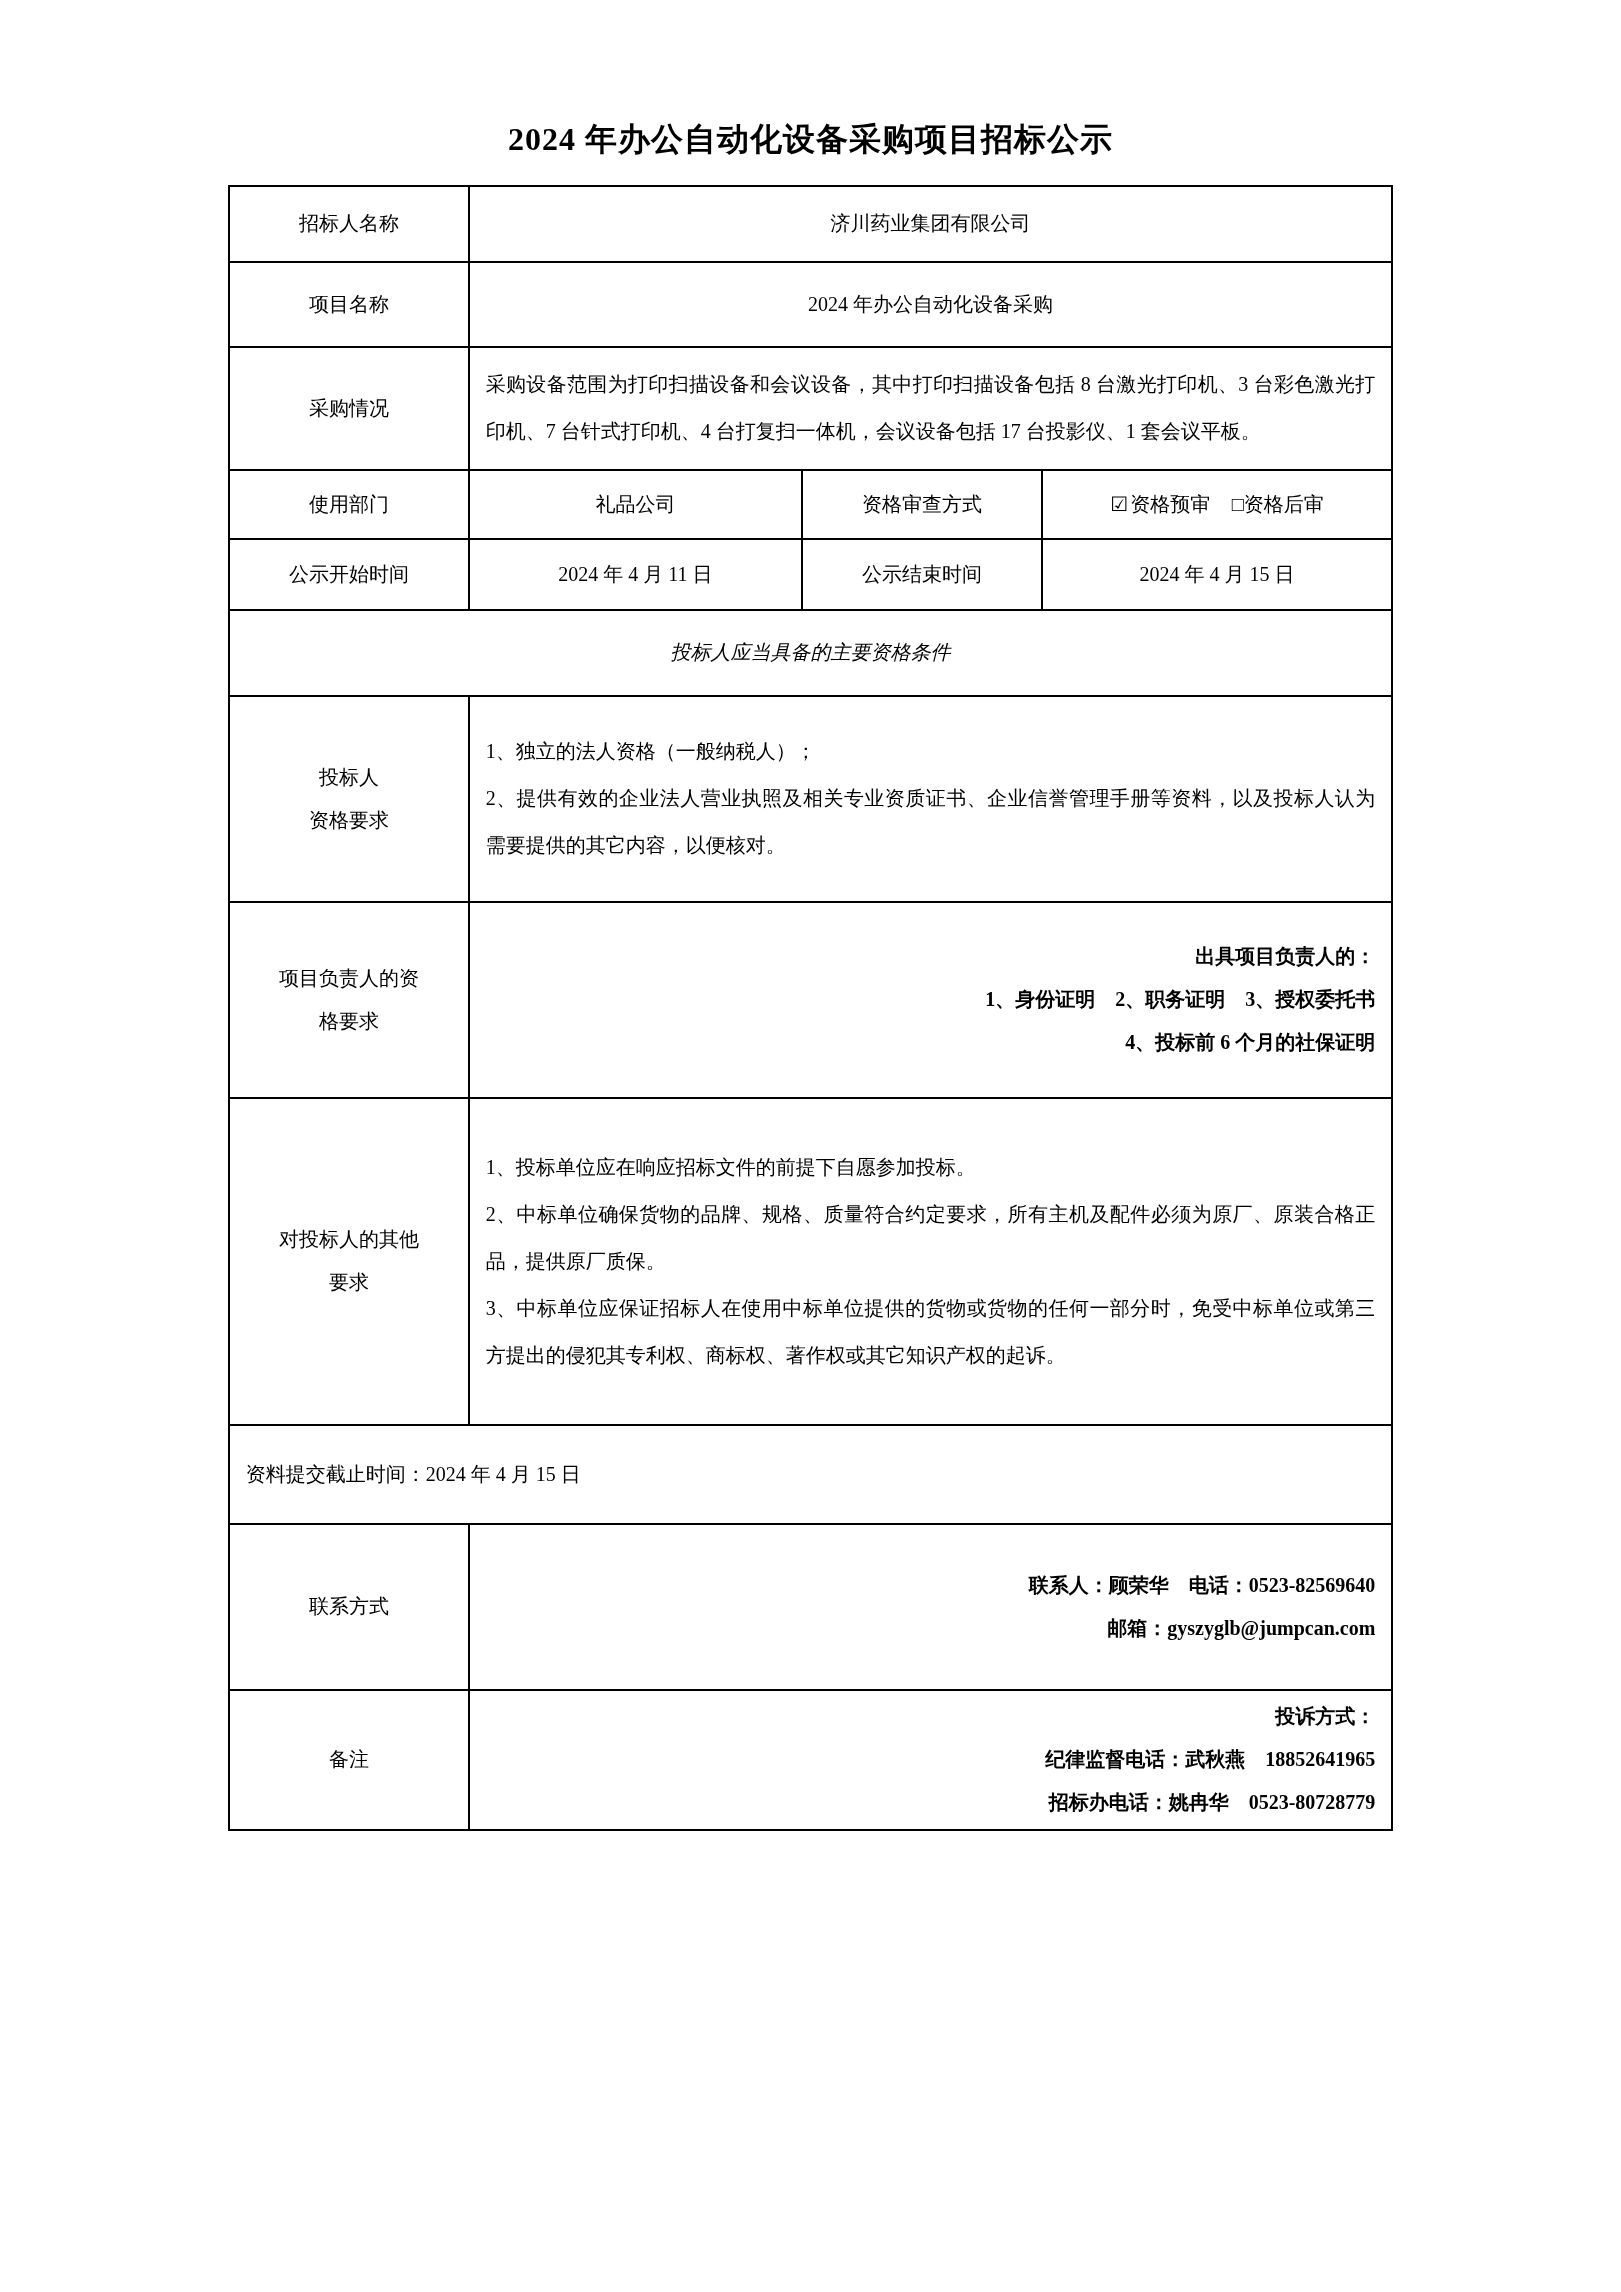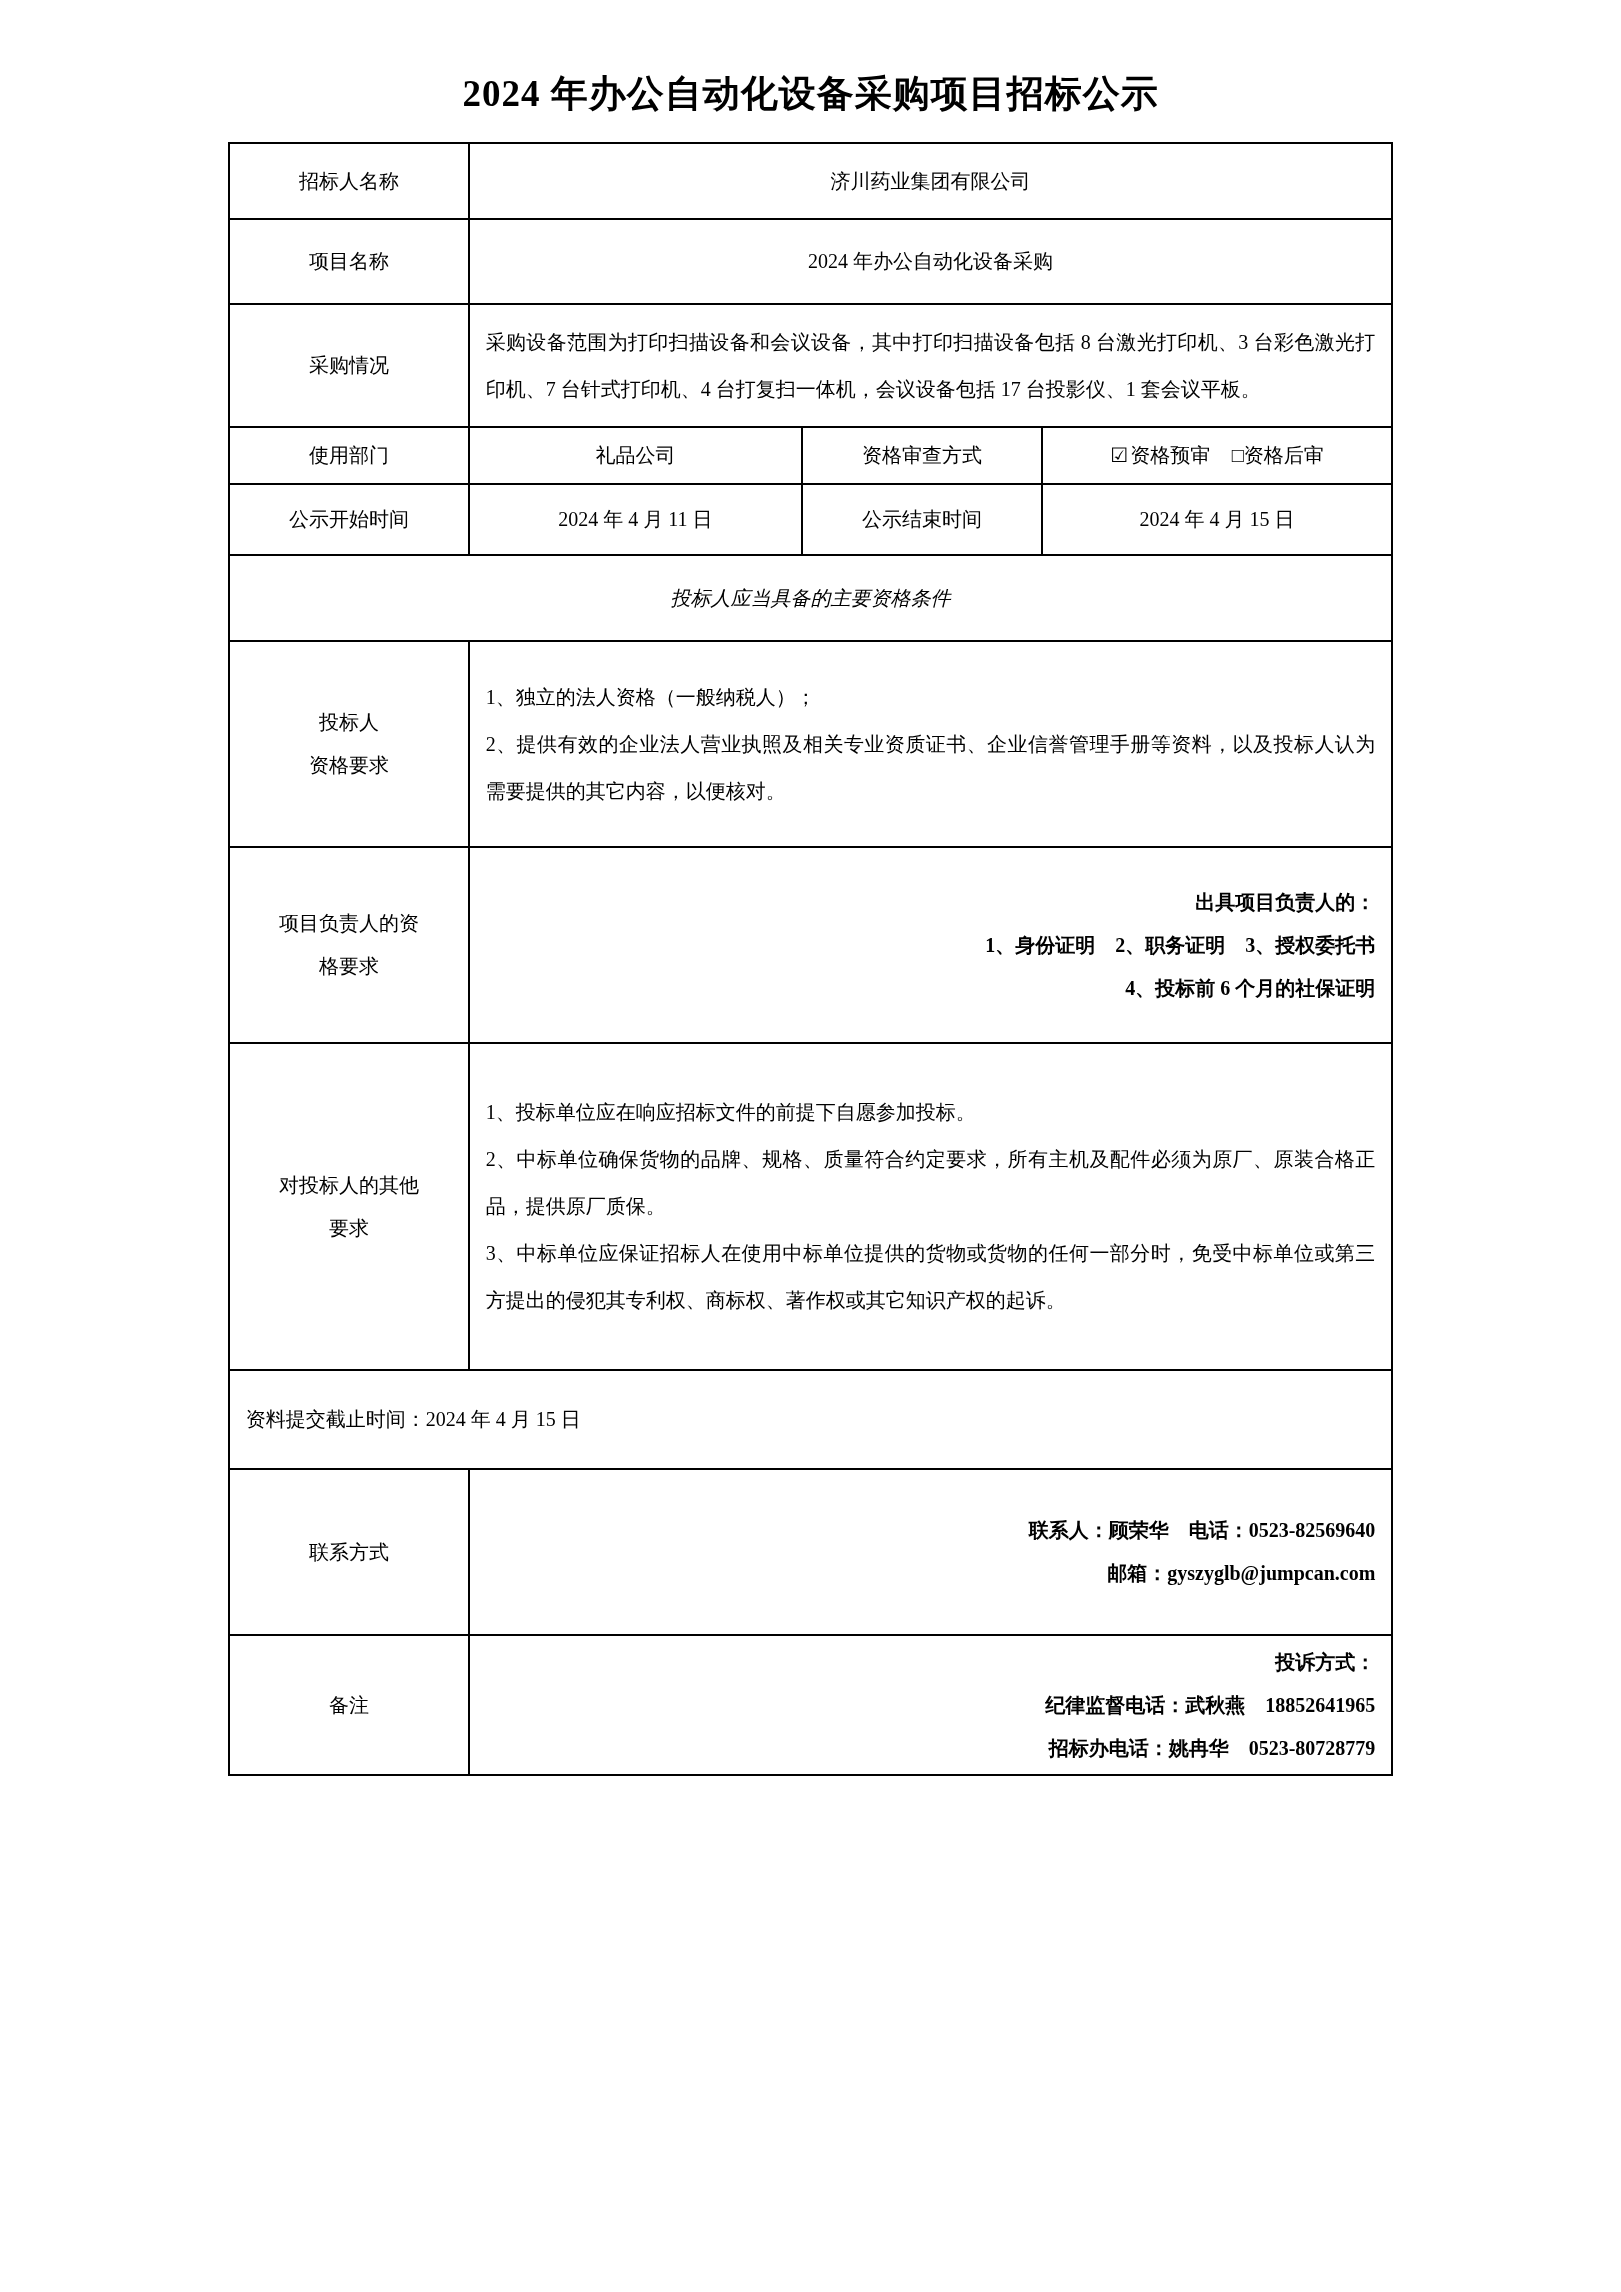--- a/index.html
+++ b/index.html
@@ -8,23 +8,23 @@
     background: #ffffff;
   }
   body {
     width: 1621px;
     height: 2293px;
     font-family: "Liberation Serif", "DejaVu Serif", serif;
     color: #000000;
     position: relative;
   }
   .doc-title {
-    padding-top: 69px;
+    padding-top: 118px;
     text-align: center;
-    font-size: 37px;
+    font-size: 32px;
     font-weight: bold;
     line-height: 1.35;
     letter-spacing: 1px;
   }
   table.notice {
     border-collapse: collapse;
     table-layout: fixed;
     width: 1163px;
     margin: 23.5px auto 0 auto;
   }
@@ -88,21 +88,21 @@
     <tr style="height:85px;">
       <td class="label-cell">项目名称</td>
       <td class="value-center" colspan="3">2024 年办公自动化设备采购</td>
     </tr>
 
     <tr style="height:123px;">
       <td class="label-cell">采购情况</td>
       <td class="value-justify" colspan="3">采购设备范围为打印扫描设备和会议设备，其中打印扫描设备包括 8 台激光打印机、3 台彩色激光打印机、7 台针式打印机、4 台打复扫一体机，会议设备包括 17 台投影仪、1 套会议平板。</td>
     </tr>
 
-    <tr style="height:57px;">
+    <tr style="height:69px;">
       <td class="label-cell">使用部门</td>
       <td class="value-center">礼品公司</td>
       <td class="label-cell">资格审查方式</td>
       <td class="value-center">
         <span class="chk-symbol">☑</span><span>资格预审</span><span class="chk-group2">□</span><span>资格后审</span>
       </td>
     </tr>
 
     <tr style="height:71px;">
       <td class="label-cell">公示开始时间</td>

